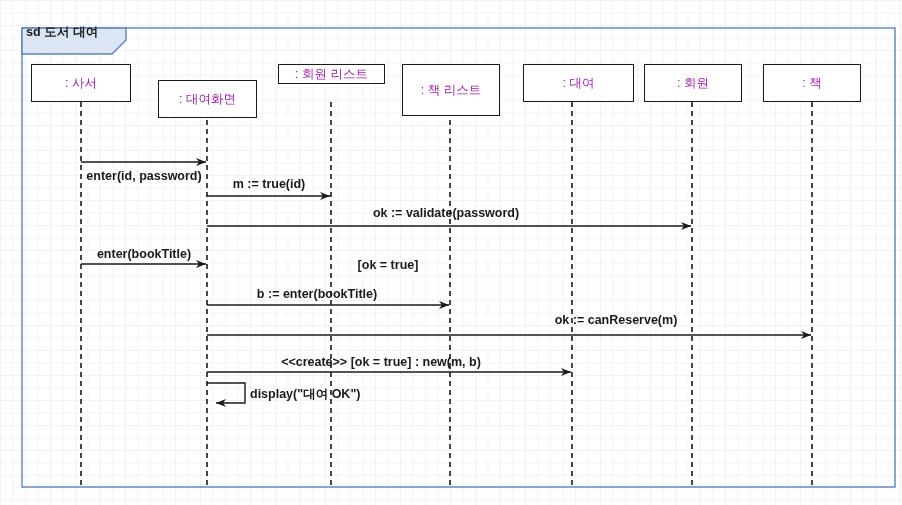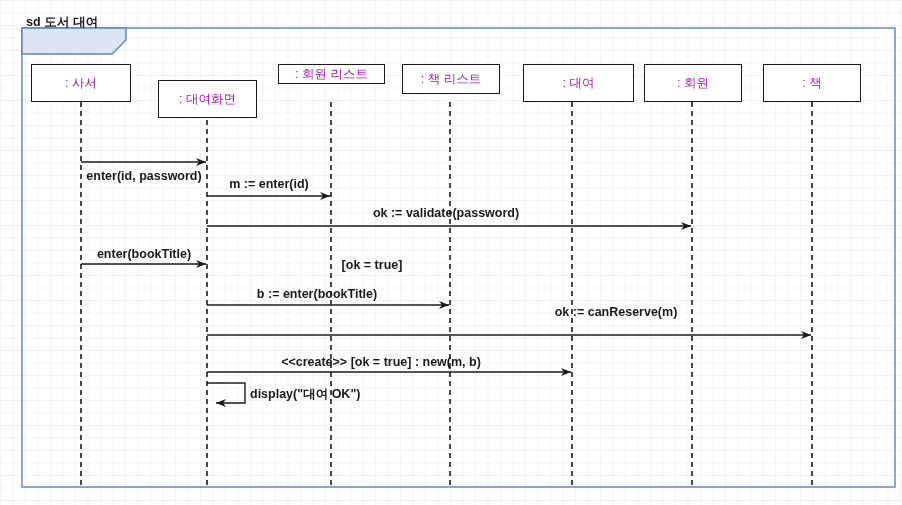--- a/index.html
+++ b/index.html
@@ -44,21 +44,21 @@
     stroke-width: 1.4;
   }
   .frame-tab-shape {
     fill: #dbe5f4;
     stroke: #5b82b8;
     stroke-width: 1.4;
   }
   .frame-tab-label {
     position: absolute;
     left: 26px;
-    top: 14px;
+    top: 24px;
     font-size: 12.5px;
     font-weight: bold;
     color: #1a1a1a;
     letter-spacing: 0.1px;
     white-space: nowrap;
   }
   
   .head-box {
     position: absolute;
     box-sizing: border-box;
@@ -140,38 +140,38 @@
   <div id="head-box-layer">
       <div class="head-box" style="left: 31px; top: 64px; width: 100px; height: 38px;">
         <span>: 사서</span>
       </div>
       <div class="head-box" style="left: 158px; top: 80px; width: 99px; height: 38px;">
         <span>: 대여화면</span>
       </div>
       <div class="head-box" style="left: 278px; top: 64px; width: 107px; height: 20px;">
         <span>: 회원 리스트</span>
       </div>
-      <div class="head-box" style="left: 402px; top: 64px; width: 98px; height: 30px;">
+      <div class="head-box" style="left: 402px; top: 64px; width: 98px; height: 52px;">
         <span>: 책 리스트</span>
       </div>
       <div class="head-box" style="left: 523px; top: 64px; width: 111px; height: 38px;">
         <span>: 대여</span>
       </div>
       <div class="head-box" style="left: 644px; top: 64px; width: 98px; height: 38px;">
         <span>: 회원</span>
       </div>
       <div class="head-box" style="left: 763px; top: 64px; width: 98px; height: 38px;">
         <span>: 책</span>
       </div>
     </div>
   <div id="label-layer">
       <div class="msg-label" style="left: 144px; top: 176px;">enter(id, password)</div>
-      <div class="msg-label" style="left: 269px; top: 184px;">m := enter(id)</div>
+      <div class="msg-label" style="left: 269px; top: 184px;">m := true(id)</div>
       <div class="msg-label" style="left: 446px; top: 213px; text-align: right;">ok := validate(password)</div>
       <div class="msg-label" style="left: 144px; top: 254px;">enter(bookTitle)</div>
-      <div class="msg-label" style="left: 372px; top: 265px;">[ok = true]</div>
+      <div class="msg-label" style="left: 388px; top: 265px;">[ok = true]</div>
       <div class="msg-label" style="left: 317px; top: 294px;">b := enter(bookTitle)</div>
-      <div class="msg-label" style="left: 616px; top: 312px;">ok := canReserve(m)</div>
+      <div class="msg-label" style="left: 616px; top: 320px;">ok := canReserve(m)</div>
       <div class="msg-label" style="left: 381px; top: 362px;">&lt;&lt;create&gt;&gt; [ok = true] : new(m, b)</div>
       <div class="msg-label left-anchor" style="left: 250px; top: 394px;">display("대여 OK")</div>
     </div>
 
 </div>
 
 </body></html>

